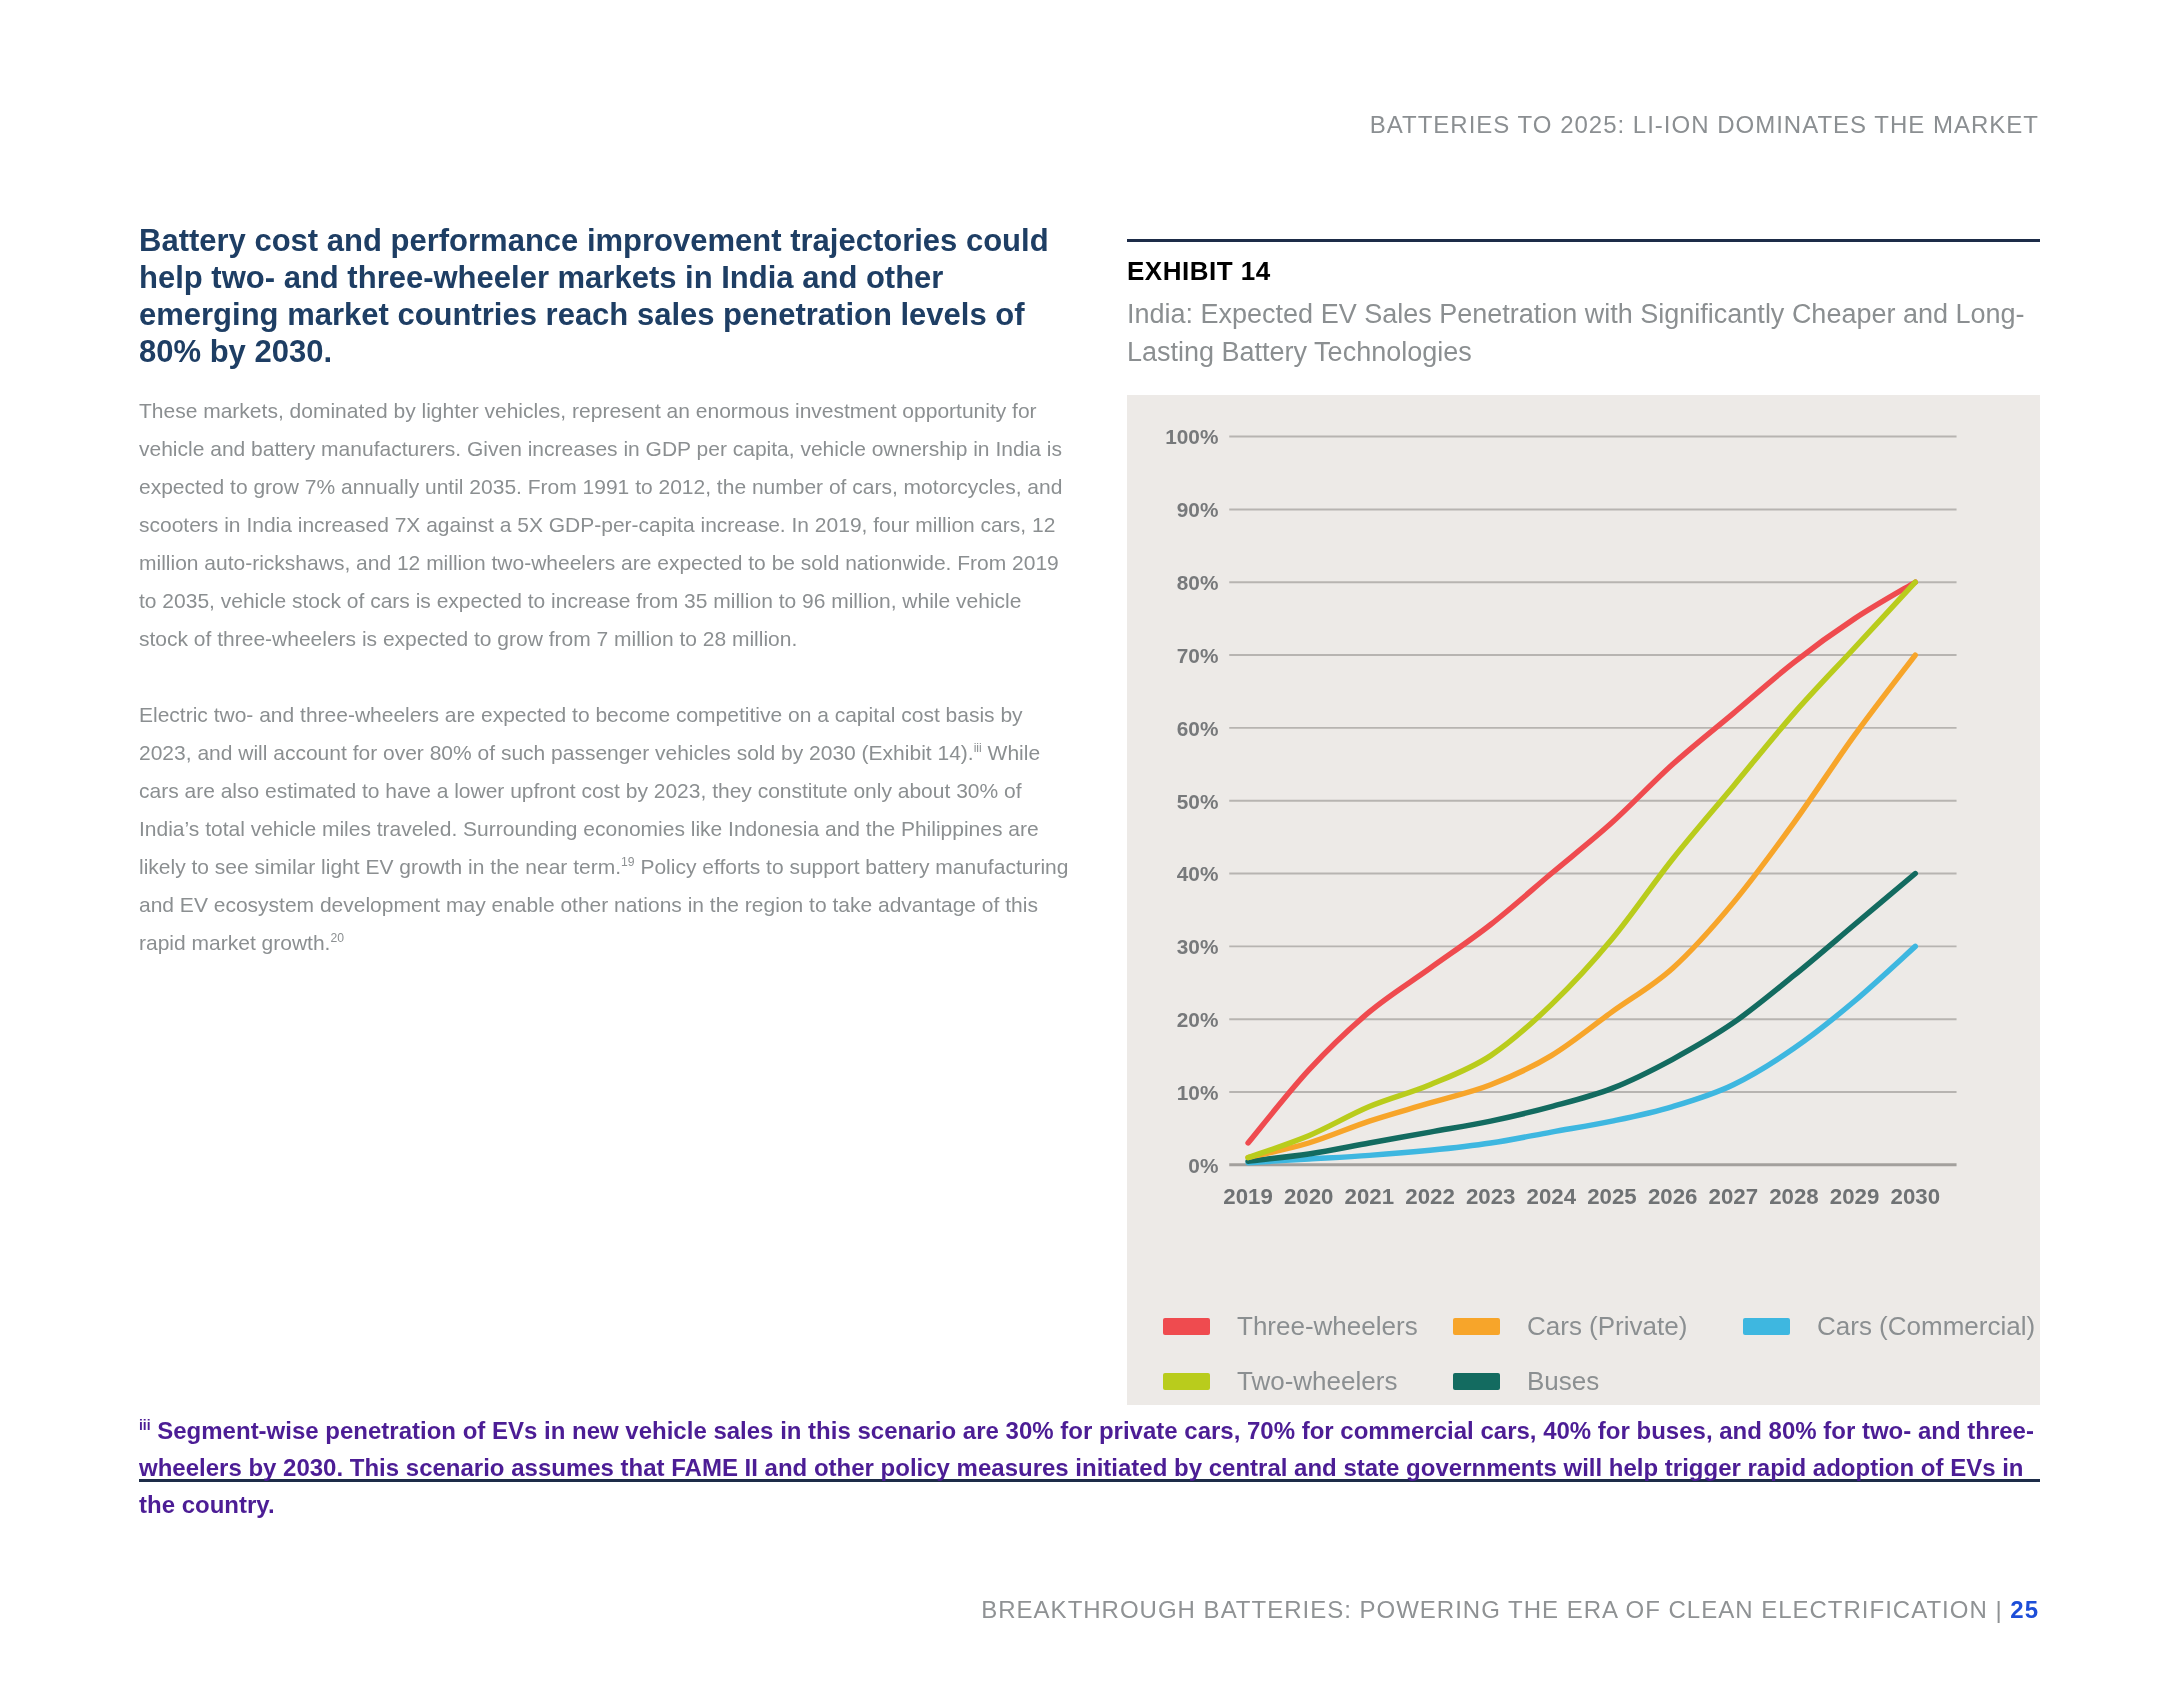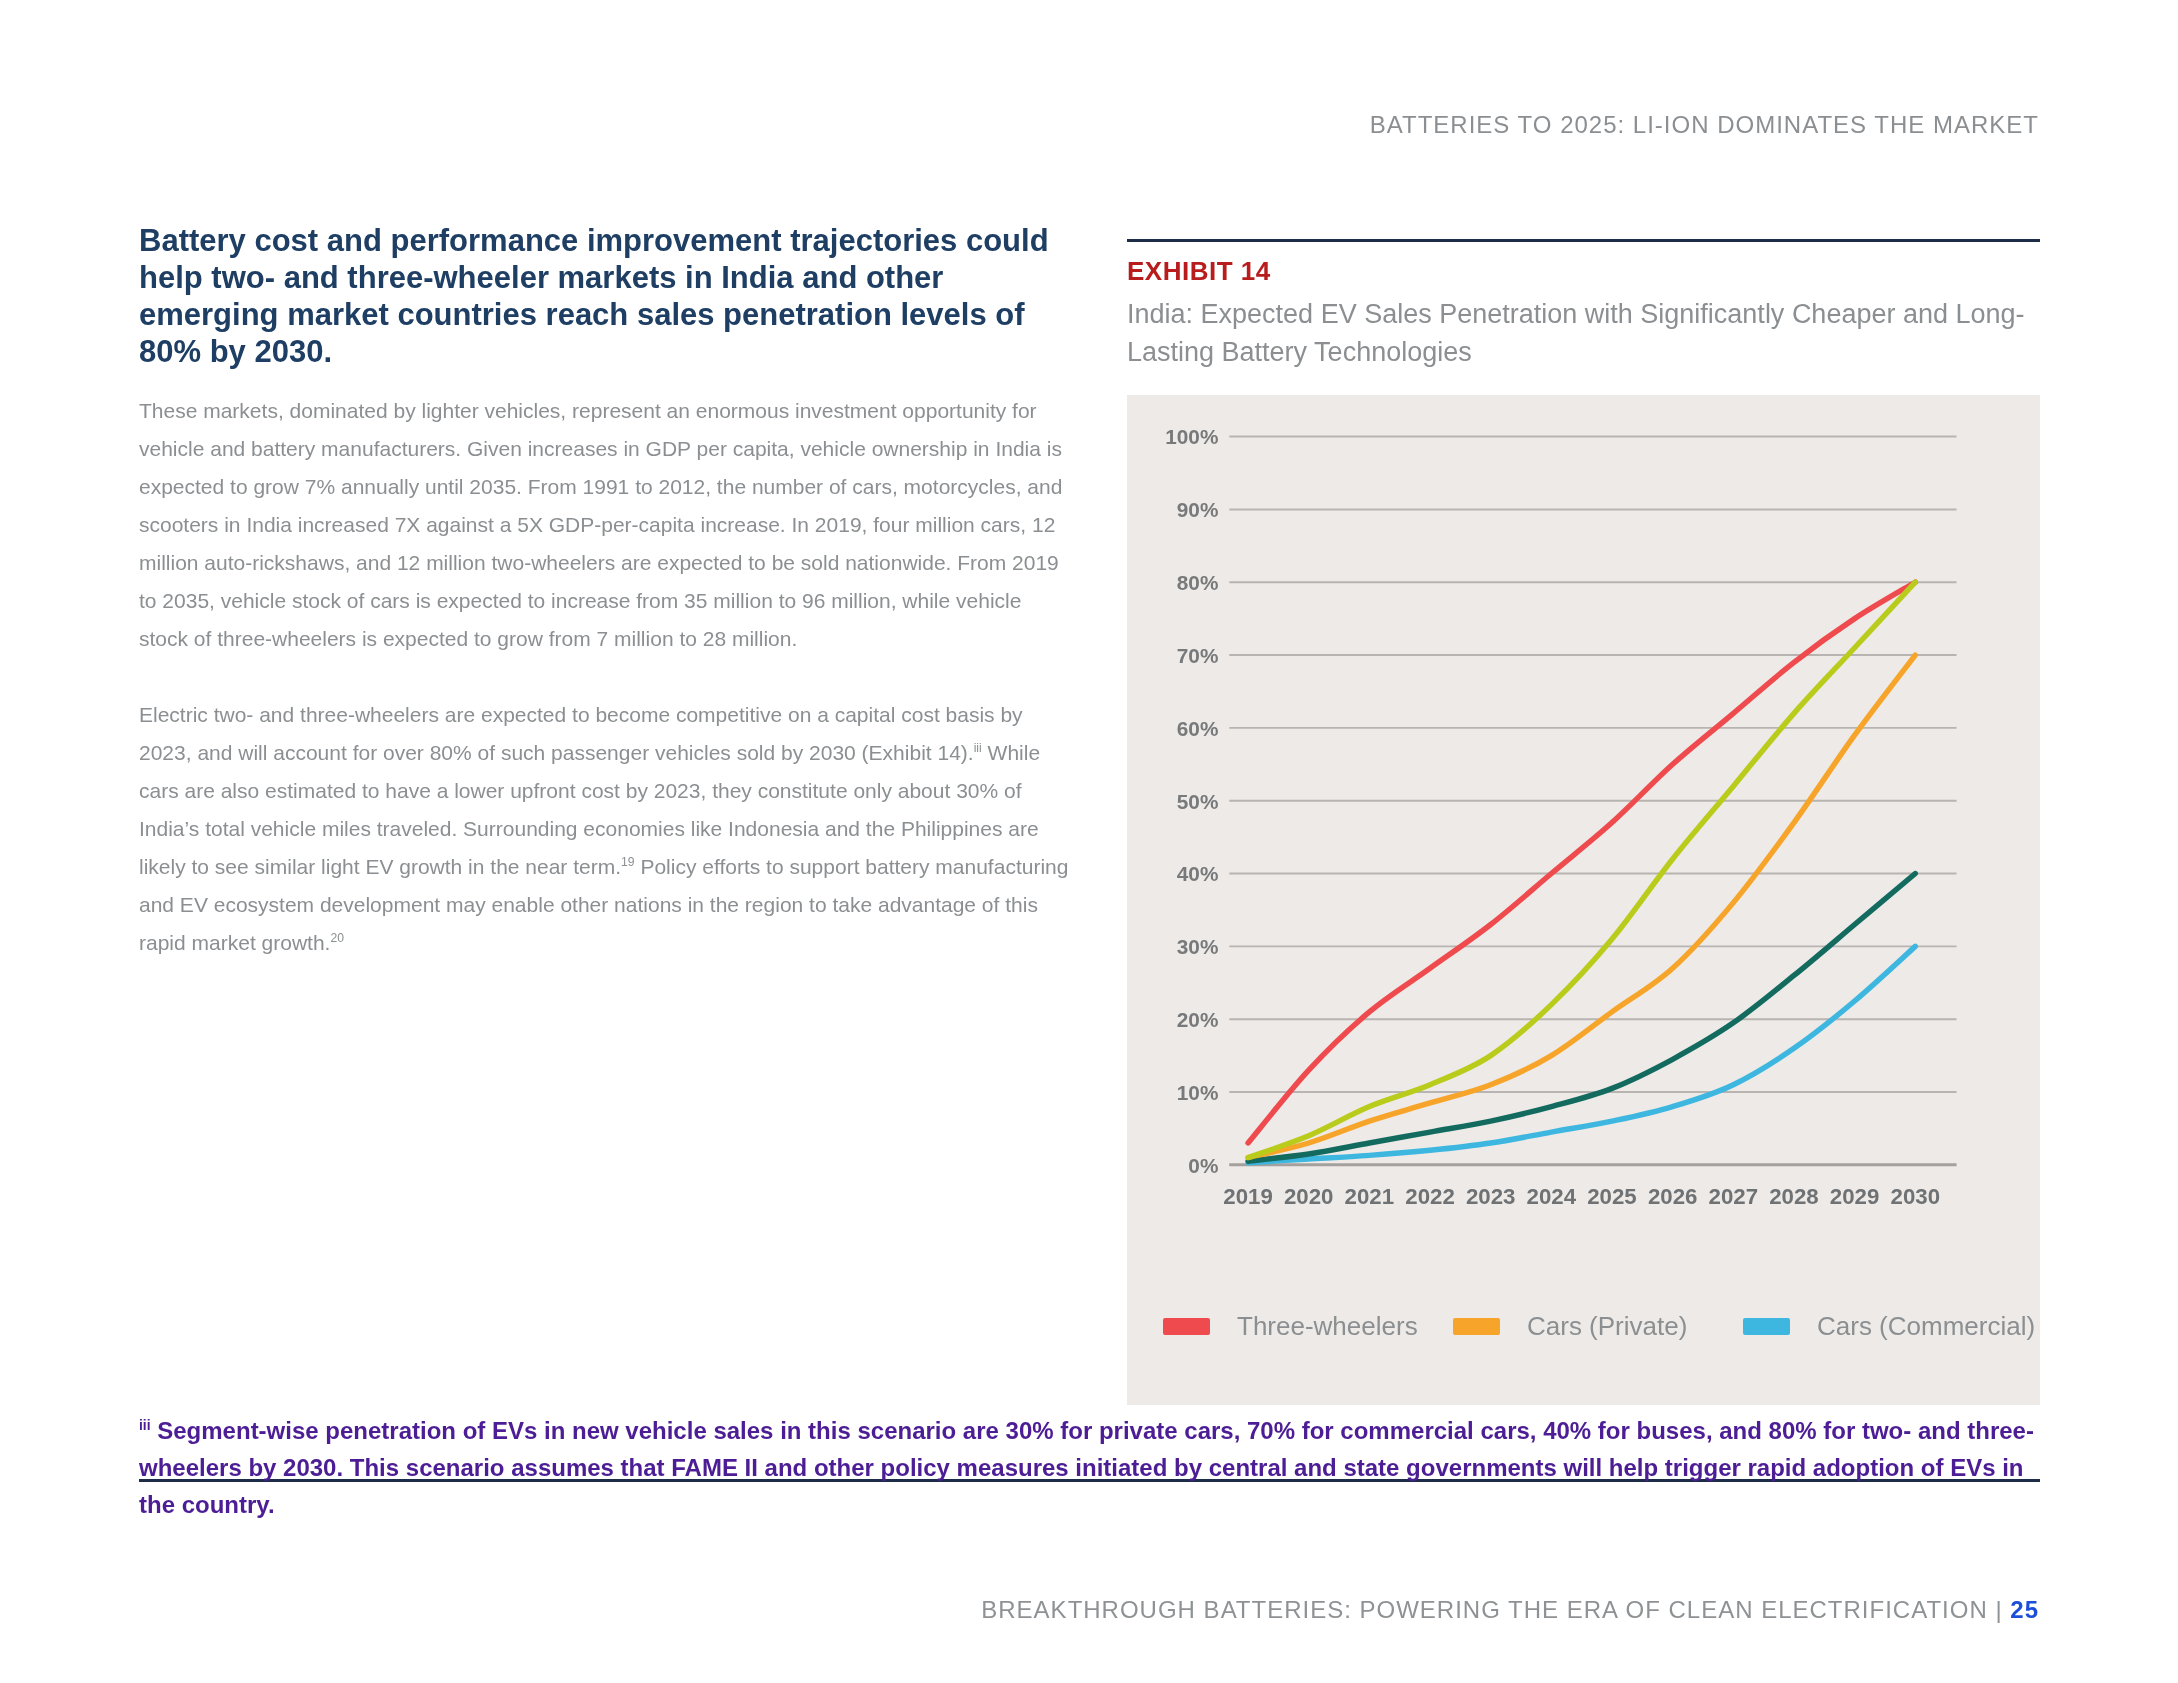--- a/index.html
+++ b/index.html
@@ -17,21 +17,21 @@
     margin:0 0 22px 0;font-size:31px;font-weight:bold;color:#1e3e64;line-height:37px;
   }
   .article-body p{
     margin:0;font-size:21px;color:#8b8f91;line-height:38px;
   }
   .article-body p + p{margin-top:38px;}
   .article-body sup,.footnote sup{font-size:0.58em;vertical-align:super;line-height:0;}
   
   .right-col{position:absolute;left:1127px;top:239px;width:913px;}
   .exhibit-rule{border-top:3px solid #1d2c48;width:100%;}
-  .exhibit-label{margin-top:14px;font-size:26px;font-weight:bold;color:#b91c1c;letter-spacing:0.5px;}
+  .exhibit-label{margin-top:14px;font-size:26px;font-weight:bold;color:#000000;letter-spacing:0.5px;}
   .exhibit-title{margin-top:8px;font-size:27px;color:#8b8f91;line-height:38px;}
   .chart-panel{
     margin-top:24px;width:100%;height:1010px;background:#edeae7;
   }
   .chart-svg{display:block;}
   .chart-svg text{font-family:"Liberation Sans",sans-serif;}
   .legend{margin:65px 0 0 36px;}
   .legend-row{display:flex;margin-bottom:24px;}
   .legend-item{width:290px;display:flex;align-items:center;}
   .legend-swatch{width:47px;height:17px;border-radius:2px;flex:0 0 auto;}
@@ -117,20 +117,30 @@
             </div>
             <div class="legend-item">
               <span class="legend-swatch" style="background: rgb(247, 165, 42);"></span>
               <span class="legend-label">Cars (Private)</span>
             </div>
             <div class="legend-item">
               <span class="legend-swatch" style="background: rgb(62, 183, 224);"></span>
               <span class="legend-label">Cars (Commercial)</span>
             </div>
           </div>
+          <div class="legend-row">
+            <div class="legend-item">
+              <span class="legend-swatch" style="background: rgb(185, 204, 28);"></span>
+              <span class="legend-label">Two-wheelers</span>
+            </div>
+            <div class="legend-item">
+              <span class="legend-swatch" style="background: rgb(19, 107, 96);"></span>
+              <span class="legend-label">Buses</span>
+            </div>
+          </div>
         </div>
     </div>
   </section>
 
   <div class="footnote-rule"></div>
   <p class="footnote" id="footnote"><sup>iii</sup><span> Segment-wise penetration of EVs in new vehicle sales in this scenario are 30% for private cars, 70% for commercial cars, 40% for buses, and 80% for two- and three-wheelers by 2030. This scenario assumes that FAME II and other policy measures initiated by central and state governments will help trigger rapid adoption of EVs in the country.</span></p>
 
   <div class="page-footer"><span>BREAKTHROUGH BATTERIES: POWERING THE ERA OF CLEAN ELECTRIFICATION | </span><b>25</b></div>
 
 </div>

